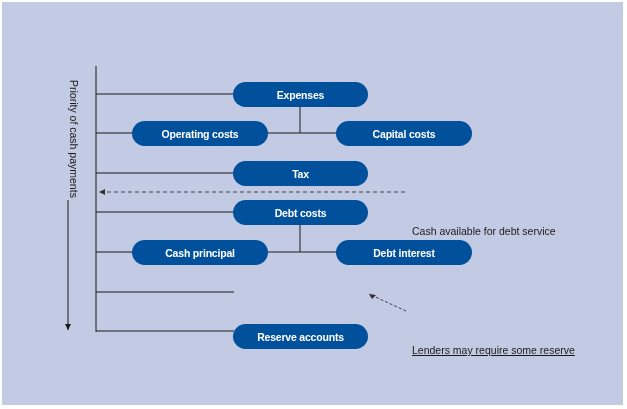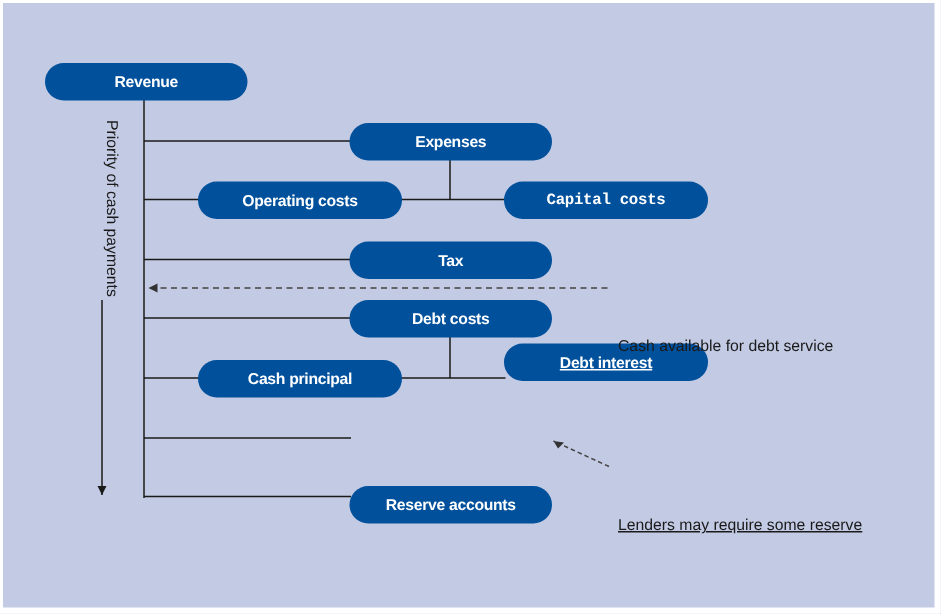--- a/index.html
+++ b/index.html
@@ -67,25 +67,24 @@
 
     <line x1="405" y1="192" x2="99" y2="192" stroke="#444444" stroke-width="1" stroke-dasharray="4,3" marker-end="url(#arrowLeft)"></line>
 
     <line x1="406" y1="311" x2="369" y2="294" stroke="#444444" stroke-width="1" stroke-dasharray="3,2" marker-end="url(#arrowUL)"></line>
 
     <line x1="68" y1="200" x2="68" y2="330" stroke="#1a1a1a" stroke-width="1" marker-end="url(#arrowDown)"></line>
   </svg>
 
   <div class="axis-label">Priority of cash payments</div>
 
-  <div class="node" style="left:30px; top:42px; width:135px;">Revenue</div>
   <div class="node" style="left:233px; top:82px; width:135px;">Expenses</div>
   <div class="node" style="left:132px; top:121px; width:136px;">Operating costs</div>
-  <div class="node" style="left:336px; top:121px; width:136px;font-family:Liberation Mono, monospace;">Capital costs</div>
+  <div class="node" style="left:336px; top:121px; width:136px;">Capital costs</div>
   <div class="node" style="left:233px; top:161px; width:135px;">Tax</div>
   <div class="node" style="left:233px; top:200px; width:135px;">Debt costs</div>
   <div class="node" style="left:132px; top:240px; width:136px;">Cash principal</div>
-  <div class="node" style="left:336px; top:229px; width:136px;text-decoration:underline;">Debt interest</div>
+  <div class="node" style="left:336px; top:240px; width:136px;">Debt interest</div>
   <div class="node" style="left:233px; top:280px; width:135px;margin-top:44px;">Reserve accounts</div>
 
   <div class="note" style="left:412px; top:185px;">Cash available for debt service</div>
   <div class="note" style="left:412px; top:304px;text-decoration:underline;">Lenders may require some reserve</div>
 </div>
 
 </body></html>

